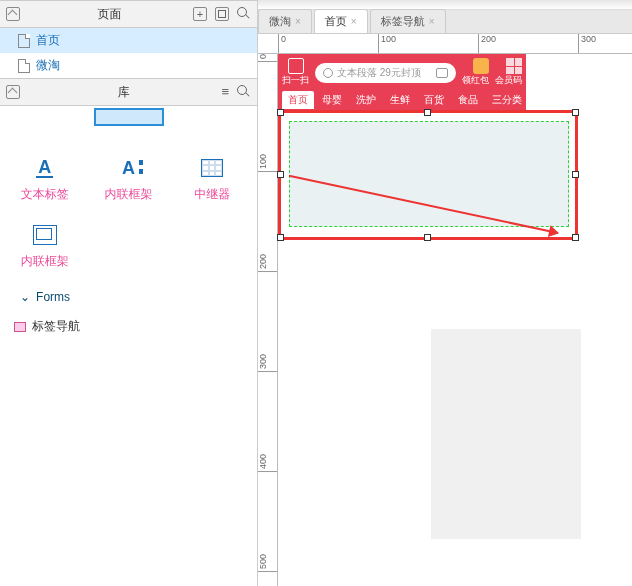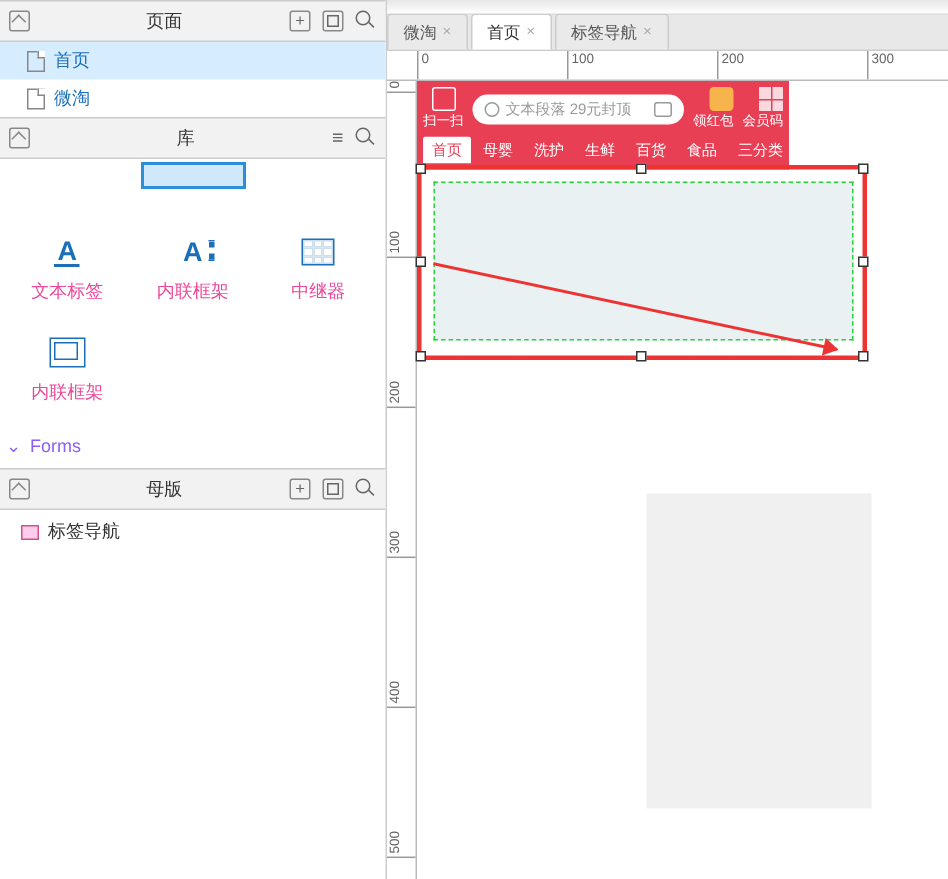--- a/index.html
+++ b/index.html
@@ -44,21 +44,21 @@
   .ico-vline::before { top: -2px; } .ico-vline::after { bottom: -2px; }
   .ico-hot { width: 28px; height: 20px; background: #2a8fd6; position: relative; }
   .ico-hot::after { content: ""; position: absolute; width: 0; height: 0; border-left: 6px solid #fff; border-top: 4px solid transparent; border-bottom: 4px solid transparent; right: -2px; bottom: -2px; transform: rotate(-30deg); }
   .ico-dyn { position: relative; width: 26px; height: 22px; }
   .ico-dyn .l { width: 18px; height: 12px; position: absolute; border: 1px solid #999; background: #ddd; }
   .ico-dyn .l1 { top: 0; left: 0; } .ico-dyn .l2 { top: 4px; left: 4px; background: #bbb; } .ico-dyn .l3 { top: 8px; left: 8px; background: #2a8fd6; border-color: #1a6fb8; }
   .ico-frame { width: 24px; height: 20px; border: 1px solid #1a6fb8; position: relative; }
   .ico-frame::before { content: ""; position: absolute; width: 14px; height: 10px; border: 1px solid #1a6fb8; top: 2px; left: 2px; }
   .ico-rep { width: 22px; height: 18px; border: 1px solid #1a6fb8; display: grid; grid-template-columns: repeat(3,1fr); grid-template-rows: repeat(3,1fr); }
   .ico-rep span { border: 0.5px solid #cde; }
-  .forms-sec { padding: 8px 4px; display: flex; align-items: center; gap: 6px; color: #8b5cf6; cursor: pointer; }
+  .forms-sec { padding: 8px 20px; display: flex; align-items: center; gap: 6px; color: #0c4a6e; cursor: pointer; }
   .forms-sec::before { content: "⌄"; font-size: 12px; }
   .masters { padding: 6px 14px; }
   .masters .m { display: flex; align-items: center; gap: 6px; }
   .m-ico { width: 12px; height: 10px; border: 1px solid #c58; background: #fce; }
   .right { flex: 1; background: #eee; display: flex; flex-direction: column; overflow: hidden; position: relative; }
   .top-blur { height: 10px; background: linear-gradient(#e6e6e6,#fff); border-bottom: 1px solid #ddd; }
   .tabs { display: flex; background: #e8e8e8; height: 24px; align-items: flex-end; border-bottom: 1px solid #ccc; }
   .tab { padding: 4px 10px; background: #eaeaea; border: 1px solid #ccc; border-bottom: none; margin-right: 2px; display: flex; align-items: center; gap: 4px; font-size: 11px; color: #555; border-radius: 3px 3px 0 0; }
   .tab.active { background: #fff; color: #333; }
   .tab .x { color: #aaa; font-size: 10px; cursor: pointer; }
@@ -162,29 +162,20 @@
         <div class="ico">
             <span class="ico-frame"></span>
           </div>
         <span class="lbl">内联框架</span>
       </div>
     </div>
     <div class="forms-sec">
       <span>Forms</span>
     </div>
 
-    <div class="panel-hdr">
-      <span class="pin"></span>
-      <span class="title">母版</span>
-      <span class="tools">
-        <span class="tool-ico add"></span>
-        <span class="tool-ico sq"></span>
-        <span class="tool-search"></span>
-      </span>
-    </div>
     <div class="masters">
       <div class="m">
         <span class="m-ico"></span>
         <span>标签导航</span>
       </div>
     </div>
   </div>
 
   <div class="splitter">
       <div class="grip"></div>

